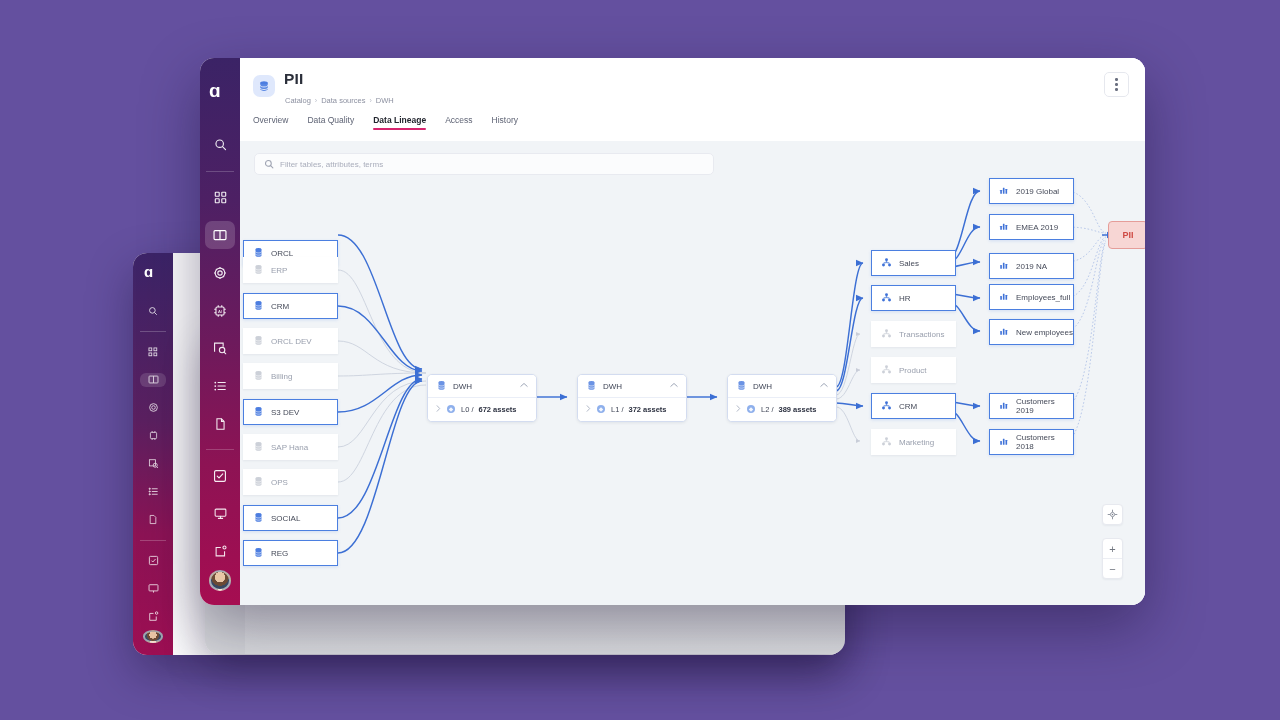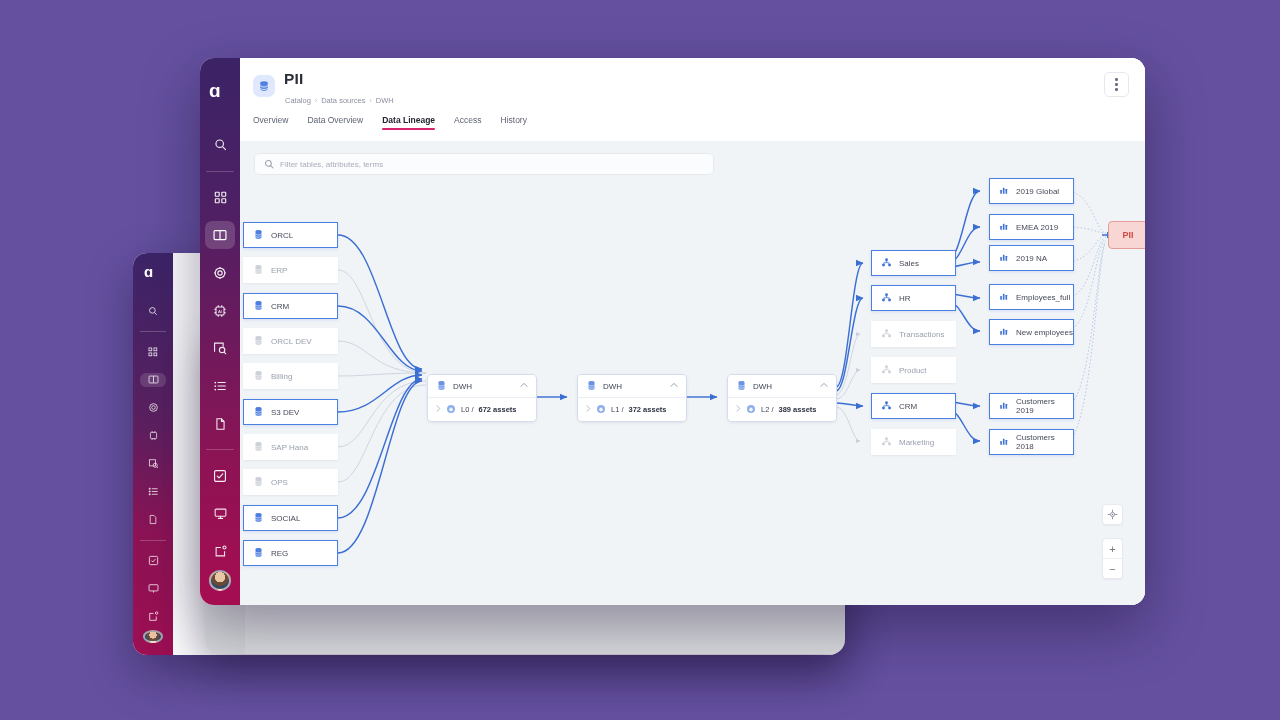--- a/index.html
+++ b/index.html
@@ -432,21 +432,21 @@
         <div class="kebab">
           <span></span>
             <span></span>
             <span></span>
         </div>
       </div>
 
       <div class="tabsbar">
         <div class="tabs">
           <div class="tab">Overview</div>
-          <div class="tab">Data Overview</div>
+          <div class="tab">Data Quality</div>
           <div class="tab active">Data Lineage</div>
           <div class="tab">Access</div>
           <div class="tab">History</div>
         </div>
       </div>
 
       <div class="canvas">
 
         <div class="searchbox">
           <span>
@@ -516,21 +516,21 @@
               <path d="M826,86 C852,86 856,92 866,92"></path>
               <path d="M826,121 C852,121 856,94 866,94"></path>
               <path d="M826,157 C852,157 856,96 866,96"></path>
               <path d="M826,190 C852,190 856,98 866,98"></path>
               <path d="M826,265 C852,265 858,100 866,100"></path>
               <path d="M826,300 C852,300 858,102 866,102"></path>
             </g>
             <path d="M862,94 L874,94" fill="none" stroke="#3c6fd4" stroke-width="1.4" marker-end="url(#ah)"></path>
           </svg>
 
-          <div class="node src hl" style="left:3px;top:81px;">
+          <div class="node src hl" style="left:3px;top:99px;">
             <span>
               <svg width="11" height="11" viewBox="0 0 16 16">
                   <ellipse cx="8" cy="3.4" rx="4.4" ry="1.8" fill="#4d7ee0"></ellipse>
                   <path d="M3.6 3.4v9c0 1 2 1.8 4.4 1.8s4.4-.8 4.4-1.8v-9z" fill="#4d7ee0"></path>
                   <path d="M3.6 6.8c0 1 2 1.8 4.4 1.8s4.4-.8 4.4-1.8M3.6 10c0 1 2 1.8 4.4 1.8s4.4-.8 4.4-1.8" stroke="#fff" stroke-width=".9" fill="none"></path>
                 </svg>
             </span>
             <span>ORCL</span>
           </div>
           <div class="node src dim" style="left:3px;top:116px;">
@@ -803,21 +803,21 @@
           <div class="node out hl" style="left:749px;top:73px;">
             <span>
               <svg width="10" height="10" viewBox="0 0 16 16" fill="#3f72d8">
                   <rect x="2" y="8" width="2.6" height="6" rx=".4"></rect>
                   <rect x="6.2" y="4.5" width="2.6" height="9.5" rx=".4"></rect>
                   <rect x="10.4" y="6.4" width="2.6" height="7.6" rx=".4"></rect>
                 </svg>
             </span>
             <span>EMEA 2019</span>
           </div>
-          <div class="node out hl" style="left:749px;top:104px;">
+          <div class="node out hl" style="left:749px;top:112px;">
             <span>
               <svg width="10" height="10" viewBox="0 0 16 16" fill="#3f72d8">
                   <rect x="2" y="8" width="2.6" height="6" rx=".4"></rect>
                   <rect x="6.2" y="4.5" width="2.6" height="9.5" rx=".4"></rect>
                   <rect x="10.4" y="6.4" width="2.6" height="7.6" rx=".4"></rect>
                 </svg>
             </span>
             <span>2019 NA</span>
           </div>
           <div class="node out hl" style="left:749px;top:143px;">

